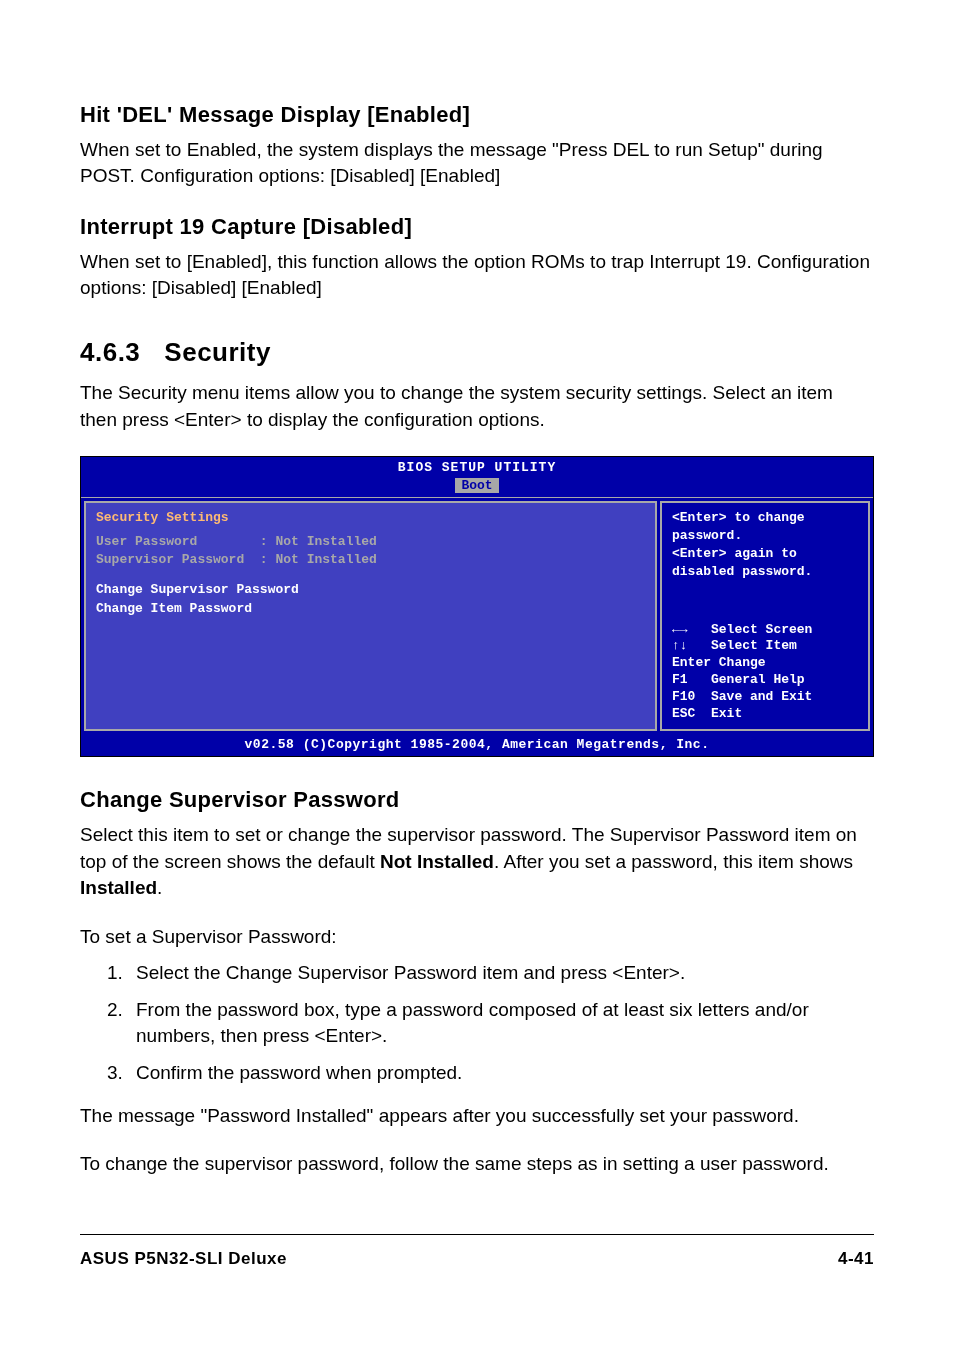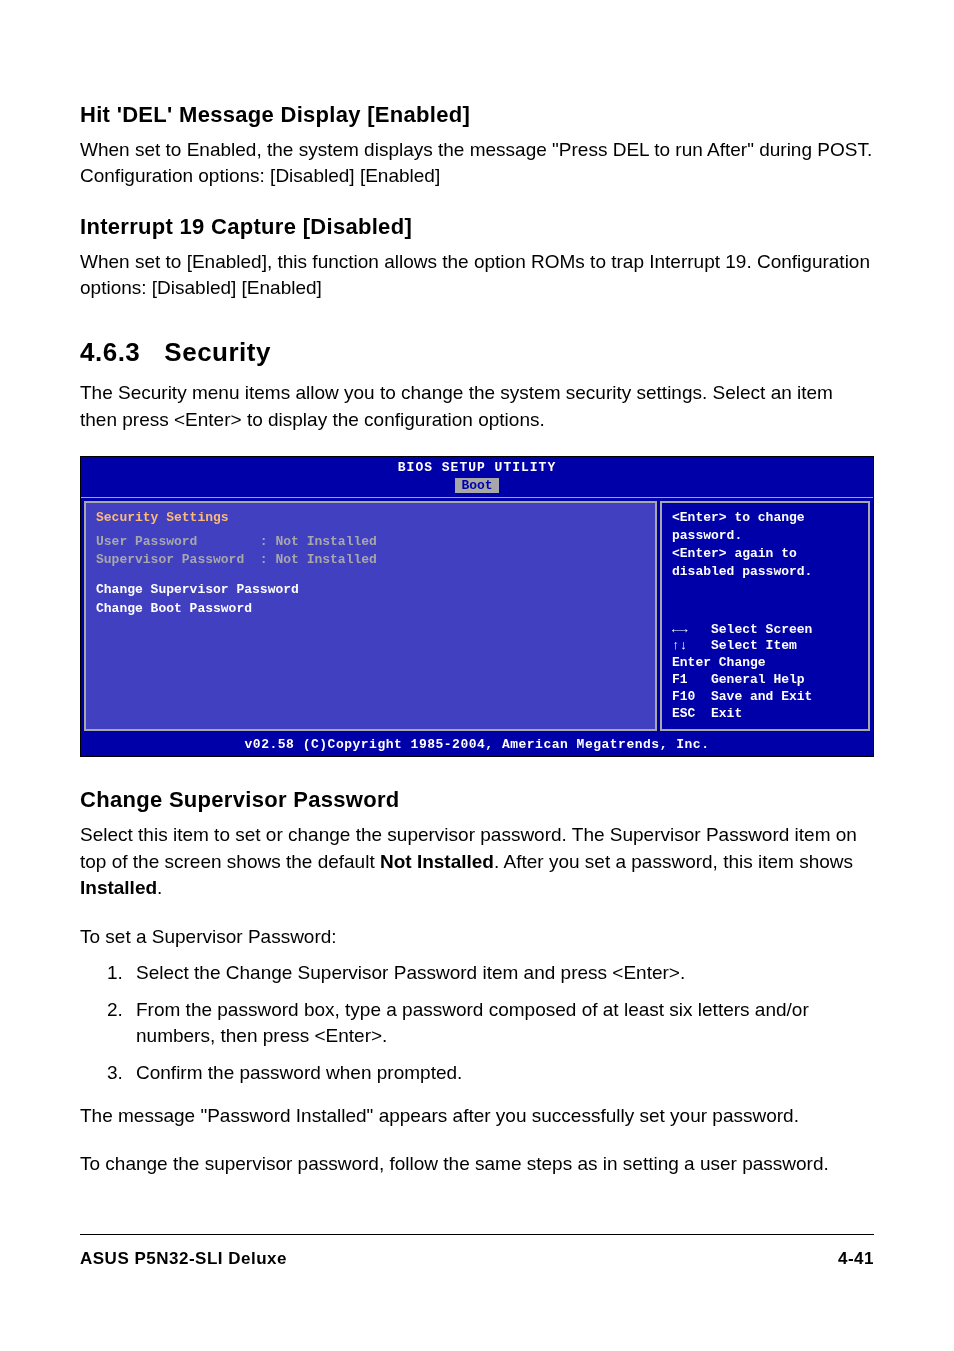--- a/index.html
+++ b/index.html
@@ -144,42 +144,42 @@
       padding-top: 12px;
       font-weight: bold;
       font-size: 17px;
       letter-spacing: 0.5px;
     }
   </style>
 </head>
 <body>
 
 <div class="heading-option">Hit 'DEL' Message Display [Enabled]</div>
-<div class="body-text">When set to Enabled, the system displays the message "Press DEL to run After" during POST. Configuration options: [Disabled] [Enabled]</div>
+<div class="body-text">When set to Enabled, the system displays the message "Press DEL to run Setup" during POST. Configuration options: [Disabled] [Enabled]</div>
 
 <div class="heading-option">Interrupt 19 Capture [Disabled]</div>
 <div class="body-text">When set to [Enabled], this function allows the option ROMs to trap Interrupt 19. Configuration options: [Disabled] [Enabled]</div>
 
 <div class="section-number-title">
   <span class="section-number">4.6.3</span><span>Security</span>
 </div>
 <div class="body-text">The Security menu items allow you to change the system security settings. Select an item then press &lt;Enter&gt; to display the configuration options.</div>
 
 <div class="bios-box">
   <div class="bios-title">BIOS SETUP UTILITY</div>
   <div class="bios-tab-row">
     <span class="bios-tab">Boot</span>
   </div>
   <div class="bios-body">
     <div class="bios-left">
       <div class="bios-left-title">Security Settings</div>
       <div class="bios-field-row">User Password        : Not Installed</div>
       <div class="bios-field-row">Supervisor Password  : Not Installed</div>
       <div class="bios-action" style="margin-top:12px;">Change Supervisor Password</div>
-      <div class="bios-action" style="margin-top:0;">Change Boot Password</div>
+      <div class="bios-action" style="margin-top:0;">Change Item Password</div>
     </div>
     <div class="bios-right">
       <div class="bios-help-top">&lt;Enter&gt; to change
 password.
 &lt;Enter&gt; again to
 disabled password.</div>
       <div class="bios-nav">←→   Select Screen
 ↑↓   Select Item
 Enter Change
 F1   General Help

